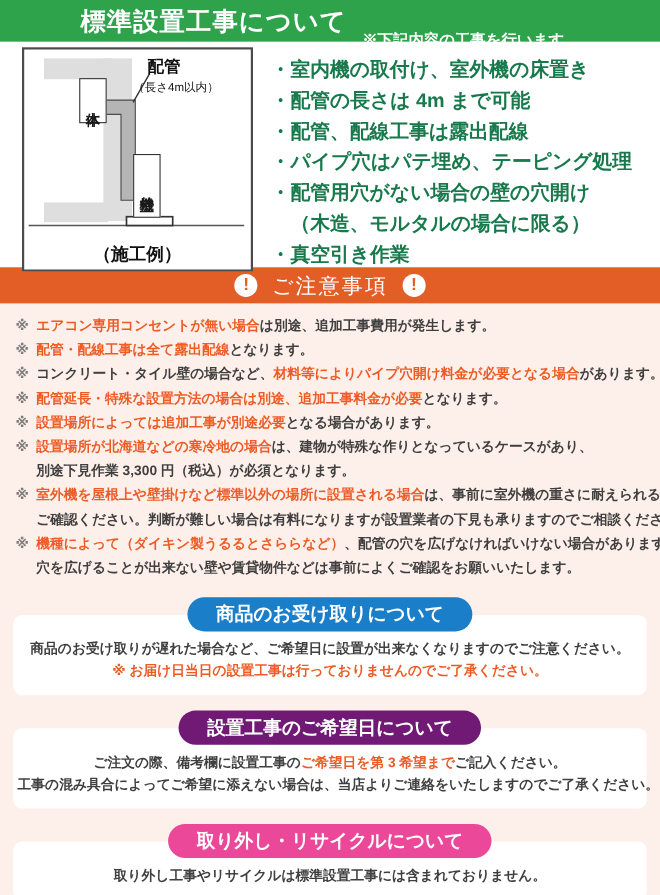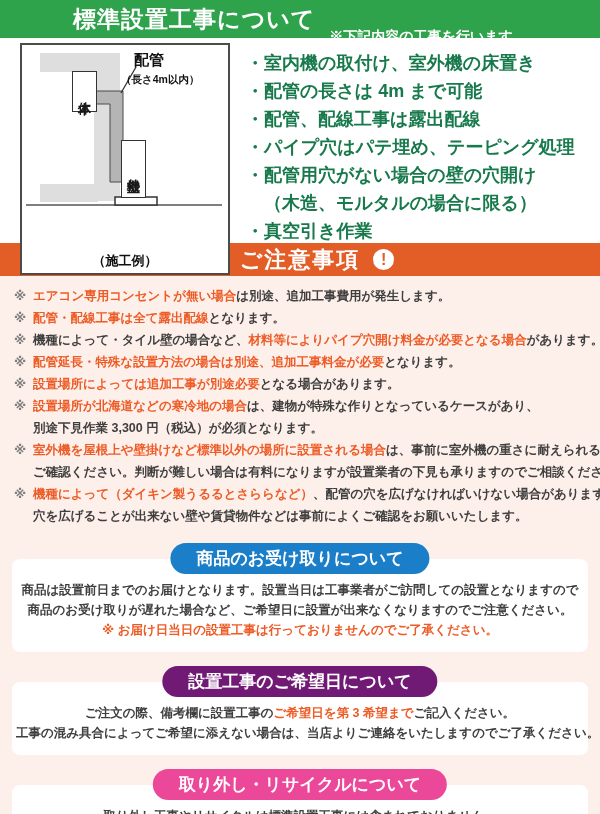--- a/index.html
+++ b/index.html
@@ -8,37 +8,37 @@
   .page { width:600px; height:814px; overflow:hidden; background:#fdefe9; }
 
   
   .green-header { height:38px; background:#2fa24c; display:flex; align-items:center; justify-content:center; gap:14px; }
   .green-header .title { color:#fff; font-size:23px; font-weight:800; letter-spacing:1px; }
   .green-header .subtitle { color:#fff; font-size:14px; font-weight:700; position:relative; top:18px;font-family:Liberation Serif, serif; }
 
   
   .top-section { height:205px; background:#fff; display:flex; padding:5px 8px 0 20px; }
   .diagram-wrap { width:218px; flex:none; }
-  .diagram-box { position:relative; width:210px; height:232px; border:2px solid #4b4b4b; background:#fff; }
+  .diagram-box { position:relative; width:210px; height:204px; border:2px solid #4b4b4b; background:#fff; }
   .diagram-box svg { position:absolute; left:0; top:0; }
   .unit-label { position:absolute; border:1.5px solid #333; background:#fff; writing-mode:vertical-rl; text-orientation:upright;
     display:flex; align-items:center; justify-content:center; font-weight:700; font-size:13px; color:#1a1a1a; line-height:1; }
   .lbl-main { left:50px; top:26px; width:25px; height:41px; }
   .lbl-outdoor { left:99px; top:95px; width:25px; height:58px; }
   .lbl-pipe { position:absolute; left:112px; top:6px; font-size:15px; font-weight:800; color:#111; }
-  .lbl-pipe-note { position:absolute; left:99px; top:28px; font-size:10.5px; font-weight:700; color:#111; white-space:nowrap; }
-  .lbl-caption { position:absolute; left:0; right:0; bottom:3px; text-align:center; font-size:13px; font-weight:800; color:#111; }
+  .lbl-pipe-note { position:absolute; left:99px; top:28px; font-size:10.5px; font-weight:400; color:#111; white-space:nowrap; }
+  .lbl-caption { position:absolute; left:0; right:0; bottom:3px; text-align:center; font-size:16px; font-weight:800; color:#111; }
 
   .work-list { flex:1; padding:6px 0 0 8px; }
   .work-item { display:flex; line-height:28px; color:#187a4c; font-size:18px; font-weight:800; white-space:nowrap; }
   .work-bullet { width:18px; flex:none; }
 
   
   .caution-banner { height:33px; background:#e35d26; display:flex; align-items:center; justify-content:center; gap:13px; }
-  .caution-title { color:#fff; font-size:22px; font-weight:700; letter-spacing:2px; }
+  .caution-title { color:#fff; font-size:19px; font-weight:400; letter-spacing:2px; }
   .excl-icon { width:21px; height:21px; border-radius:50%; background:#fff; color:#e35d26; font-weight:800; font-size:16px;
     display:flex; align-items:center; justify-content:center; line-height:1; }
 
   
   .lower { background:#fdefe9; }
   .notes { padding:9px 10px 2px 14px; }
   .note-row { display:flex; line-height:22px; font-size:12.5px; font-weight:700; white-space:nowrap; }
   .note-marker { width:19px; flex:none; color:#7d7d7d; }
   .seg-red { color:#ed5b26; }
   .seg-dark { color:#3f3f3f; }
@@ -123,21 +123,21 @@
         <div class="note-row">
           <span class="note-marker">※</span>
           <span class="note-body"><span class="seg-red">エアコン専用コンセントが無い場合</span><span class="seg-dark">は別途、追加工事費用が発生します。</span></span>
         </div>
         <div class="note-row">
           <span class="note-marker">※</span>
           <span class="note-body"><span class="seg-red">配管・配線工事は全て露出配線</span><span class="seg-dark">となります。</span></span>
         </div>
         <div class="note-row">
           <span class="note-marker">※</span>
-          <span class="note-body"><span class="seg-dark">機種によって・タイル壁の場合など、</span><span class="seg-red">材料等によりパイプ穴開け料金が必要となる場合</span><span class="seg-dark">があります。</span></span>
+          <span class="note-body"><span class="seg-dark">コンクリート・タイル壁の場合など、</span><span class="seg-red">材料等によりパイプ穴開け料金が必要となる場合</span><span class="seg-dark">があります。</span></span>
         </div>
         <div class="note-row">
           <span class="note-marker">※</span>
           <span class="note-body"><span class="seg-red">配管延長・特殊な設置方法の場合は別途、追加工事料金が必要</span><span class="seg-dark">となります。</span></span>
         </div>
         <div class="note-row">
           <span class="note-marker">※</span>
           <span class="note-body"><span class="seg-red">設置場所によっては追加工事が別途必要</span><span class="seg-dark">となる場合があります。</span></span>
         </div>
         <div class="note-row">
@@ -162,21 +162,20 @@
         </div>
         <div class="note-row">
           <span class="note-marker"></span>
           <span class="note-body"><span class="seg-dark">穴を広げることが出来ない壁や賃貸物件などは事前によくご確認をお願いいたします。</span></span>
         </div>
       </div>
     <div class="cards">
         <section class="card">
           <div class="pill" style="background: rgb(27, 126, 200);">商品のお受け取りについて</div>
           <div class="card-body">
-            <p class="card-line"><span class="seg-dark">商品は設置前日までのお届けとなります。設置当日は工事業者がご訪問しての設置となりますので</span></p>
             <p class="card-line"><span class="seg-dark">商品のお受け取りが遅れた場合など、ご希望日に設置が出来なくなりますのでご注意ください。</span></p>
             <p class="card-line"><span class="seg-red">※ お届け日当日の設置工事は行っておりませんのでご了承ください。</span></p>
           </div>
         </section>
         <section class="card">
           <div class="pill" style="background: #701a75;">設置工事のご希望日について</div>
           <div class="card-body">
             <p class="card-line"><span class="seg-dark">ご注文の際、備考欄に設置工事の</span><span class="seg-red">ご希望日を第 3 希望まで</span><span class="seg-dark">ご記入ください。</span></p>
             <p class="card-line"><span class="seg-dark">工事の混み具合によってご希望に添えない場合は、当店よりご連絡をいたしますのでご了承ください。</span></p>
           </div>

